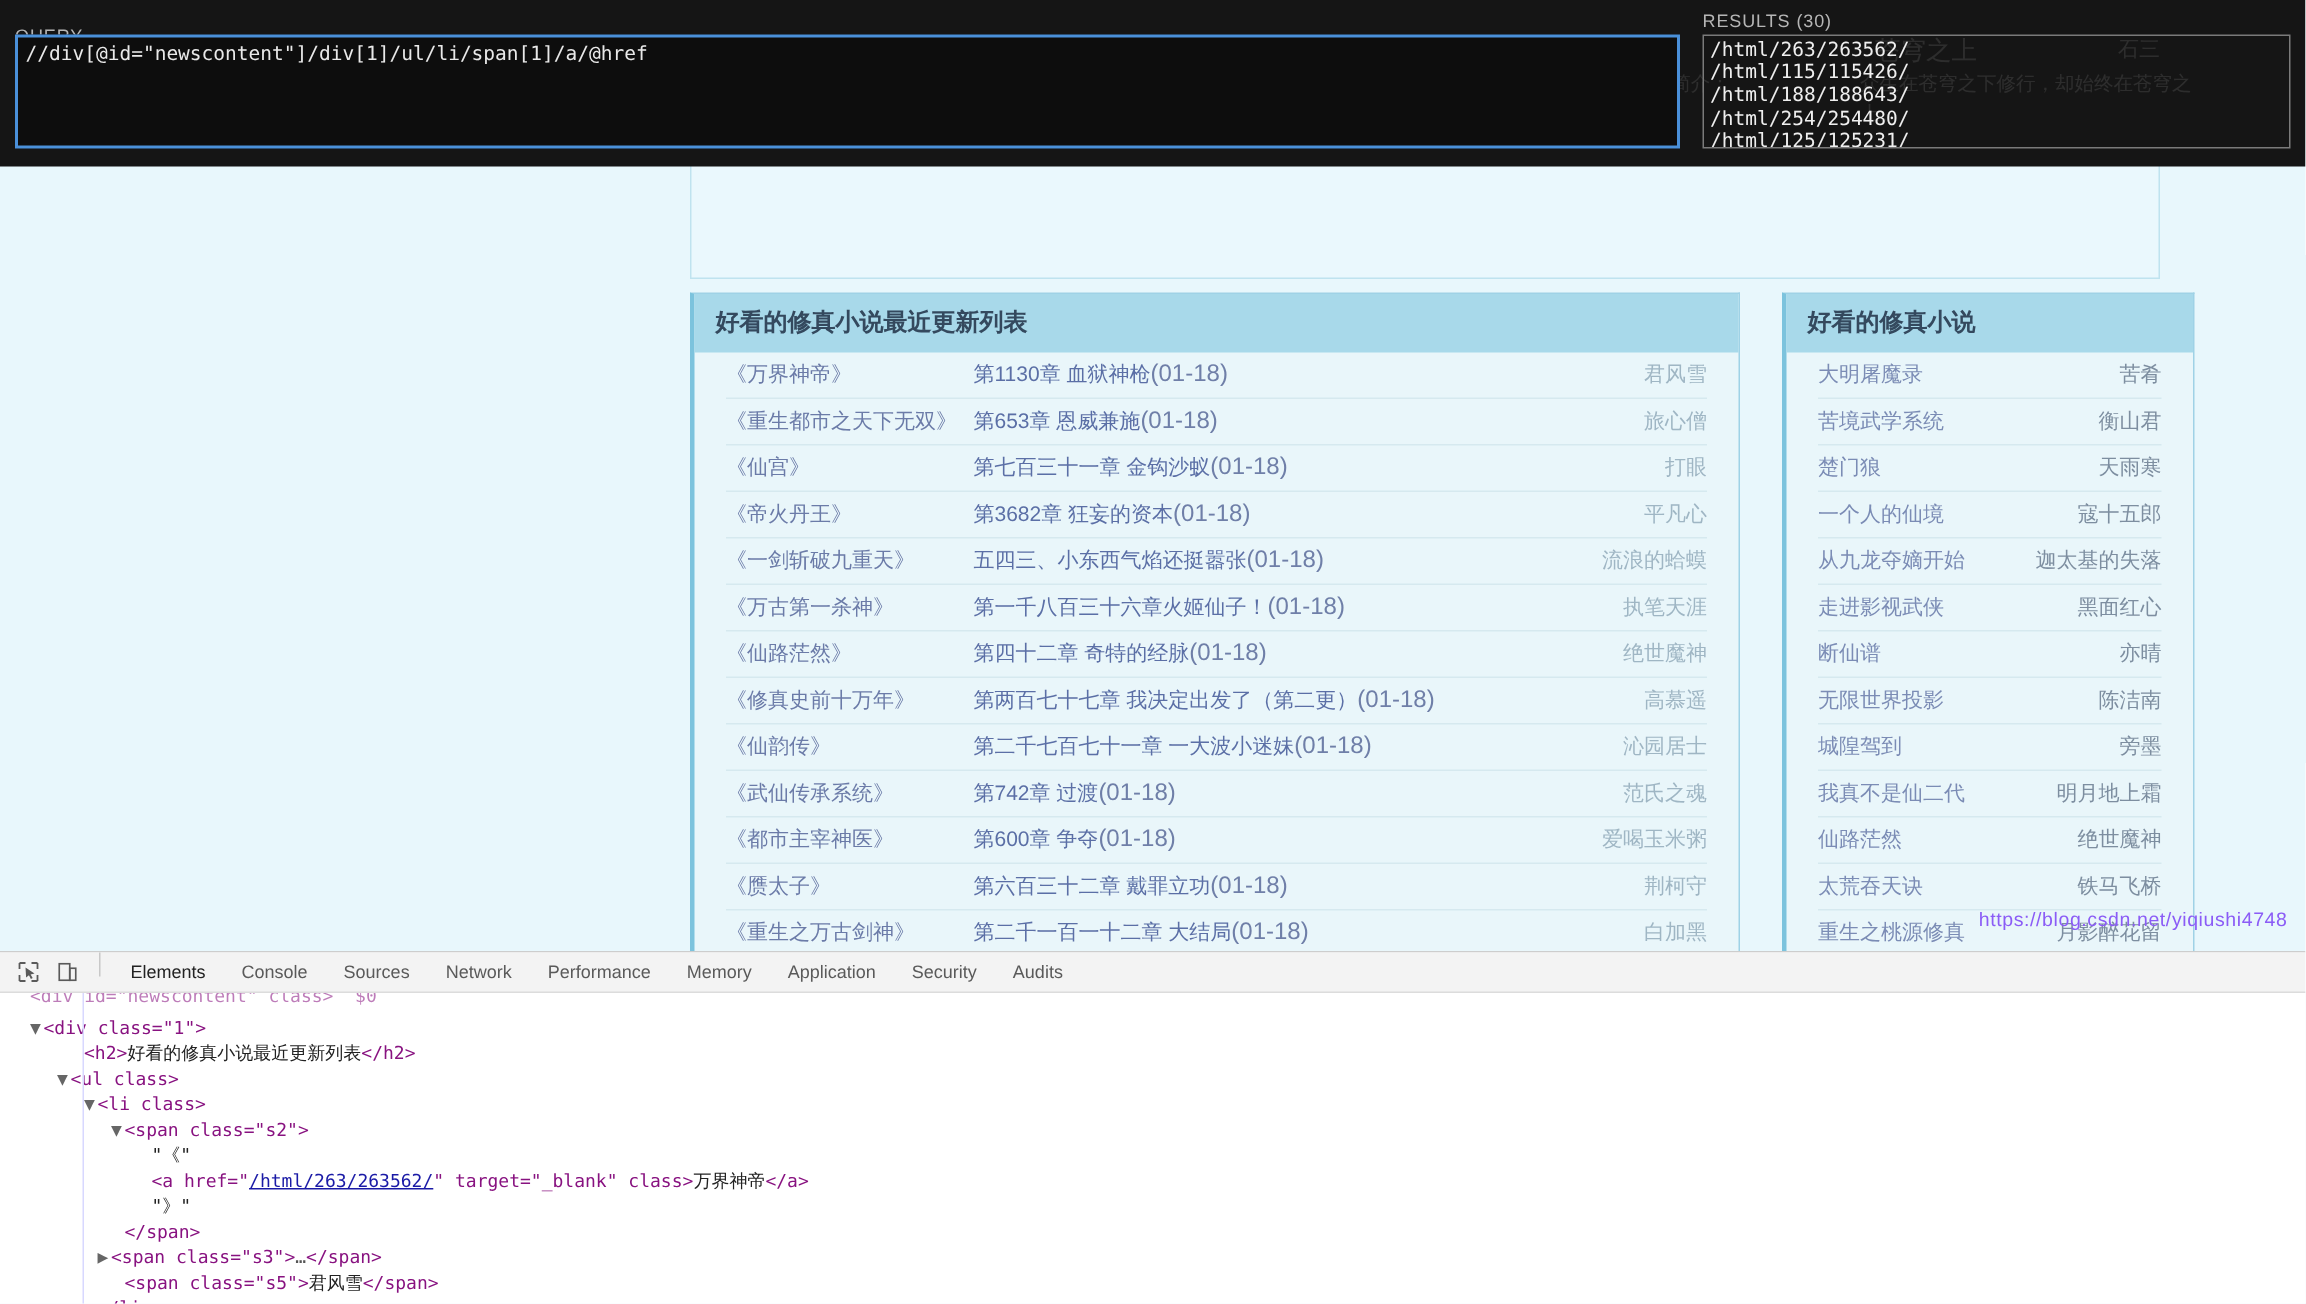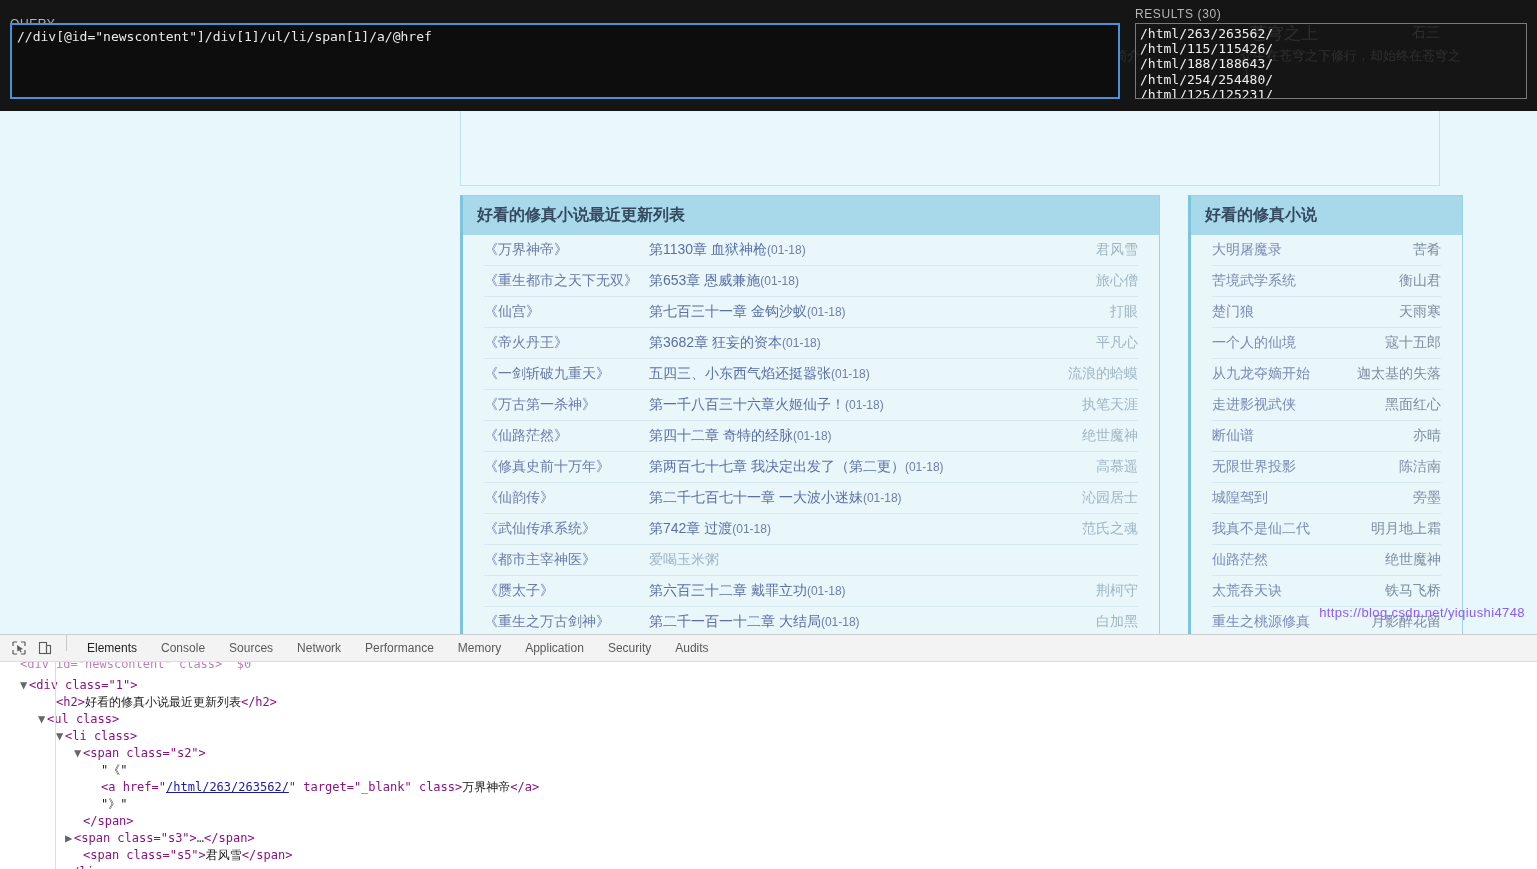--- a/index.html
+++ b/index.html
@@ -83,21 +83,21 @@
   }
   .panel-body { padding: 0 21px; }
   .row {
     display: flex; align-items: center;
     height: 31px;
     border-bottom: 1px solid #d6e9ef;
     font-size: 14px;
   }
   .panel-main .row .c-name { width: 165px; color: #6b7ba8; }
   .panel-main .row .c-chap { flex: 1; color: #5b6fa6; }
-  .panel-main .row .c-chap .date { color: #6f7fa8; font-size: 12px; margin-top: 12px; }
+  .panel-main .row .c-chap .date { color: #6f7fa8; font-size: 16px; margin-top: 12px; }
   .panel-main .row .c-auth { color: #9fb6c4; text-align: right; }
   .panel-side .row .c-name { flex: 1; color: #7b8cb5; }
   .panel-side .row .c-auth { color: #7d8ea0; text-align: center; }
 
   .watermark {
     position: absolute; right: 12px; bottom: 14px;
     font-size: 13px; color: #8b5cf6;
     letter-spacing: .4px; pointer-events: none; margin-left: 19px;
   }
 
@@ -296,20 +296,21 @@
               <span class="c-chap"><span>第二千七百七十一章 一大波小迷妹</span><span class="date">(01-18)</span></span>
               <span class="c-auth">沁园居士</span>
             </div>
             <div class="row">
               <span class="c-name">《武仙传承系统》</span>
               <span class="c-chap"><span>第742章 过渡</span><span class="date">(01-18)</span></span>
               <span class="c-auth">范氏之魂</span>
             </div>
             <div class="row">
               <span class="c-name">《都市主宰神医》</span>
+              <span class="c-chap"><span>第600章 争夺</span><span class="date">(01-18)</span></span>
               <span class="c-auth">爱喝玉米粥</span>
             </div>
             <div class="row">
               <span class="c-name">《赝太子》</span>
               <span class="c-chap"><span>第六百三十二章 戴罪立功</span><span class="date">(01-18)</span></span>
               <span class="c-auth">荆柯守</span>
             </div>
             <div class="row">
               <span class="c-name">《重生之万古剑神》</span>
               <span class="c-chap"><span>第二千一百一十二章 大结局</span><span class="date">(01-18)</span></span>

